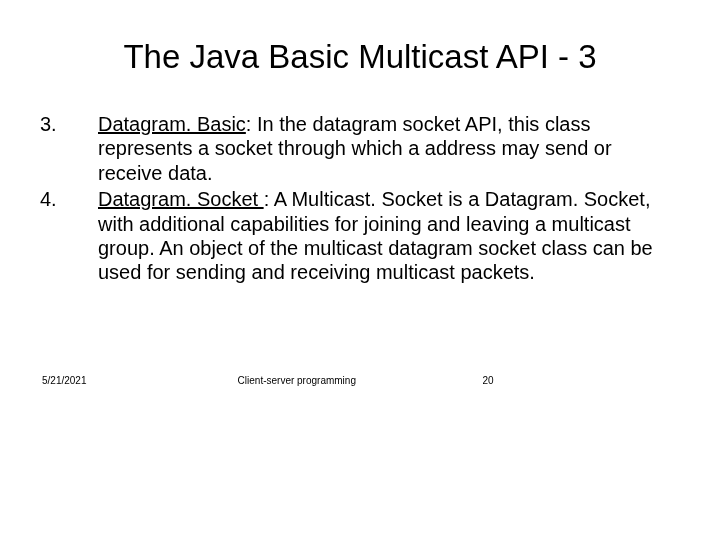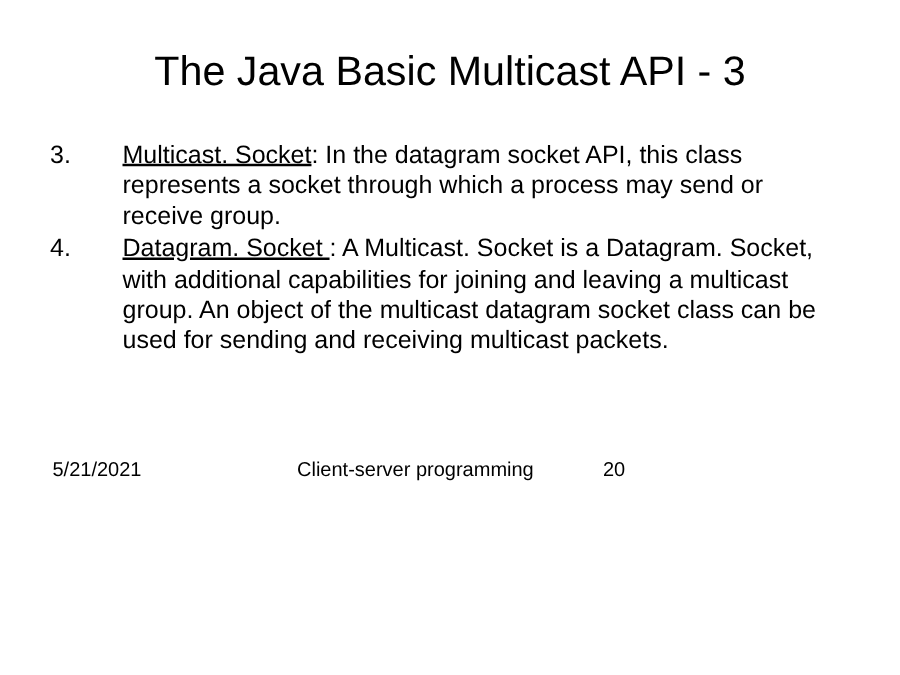--- a/index.html
+++ b/index.html
@@ -5,37 +5,37 @@
     * { margin: 0; padding: 0; box-sizing: border-box; }
     html, body { width: 720px; height: 540px; background: #fff; font-family: Arial, Helvetica, sans-serif; color: #000; }
     .slide { position: relative; width: 720px; height: 412px; padding-top: 38px; }
     .title { font-size: 33px; font-weight: 400; text-align: center; letter-spacing: 0px; }
     .body { padding: 36px 40px 0 40px; font-size: 20px; line-height: 1.22; }
     .item { display: flex; margin-bottom: 2px; }
     .num { width: 58px; flex: 0 0 58px; font-weight: 400; }
     .txt { flex: 1; }
     .u { text-decoration: underline; }
     .cont { margin-left: 58px; margin-top: 4px; }
-    .footer { position: absolute; bottom: 26px; left: 0; width: 100%; font-size: 16px; display: flex; }
+    .footer { position: absolute; bottom: 26px; left: 0; width: 100%; font-size: 10px; display: flex; }
     .f-date { width: 33%; padding-left: 42px; text-align: left; }
     .f-title { width: 34%; text-align: left; }
     .f-page { width: 33%; padding-right: 20px; text-align: left; }
   </style>
 </head>
 <body>
 
 <div class="slide">
   <h1 class="title">The Java Basic Multicast API - 3</h1>
 
   <div class="body">
 
     <div class="item">
       <div class="num">3.</div>
       <div class="txt">
-        <span class="u">Multicast. Socket</span><span>: In the datagram socket API, this class represents a socket through which a process may send or receive group.</span>
+        <span class="u">Datagram. Basic</span><span>: In the datagram socket API, this class represents a socket through which a address may send or receive data.</span>
       </div>
     </div>
 
     <div class="item">
       <div class="num">4.</div>
       <div class="txt">
         <span class="u">Datagram. Socket </span><span>: A Multicast. Socket is a Datagram. Socket, with additional capabilities for joining and leaving a multicast group.  An object of the multicast datagram socket class can be used for sending and receiving multicast packets.</span>
       </div>
     </div>
 

